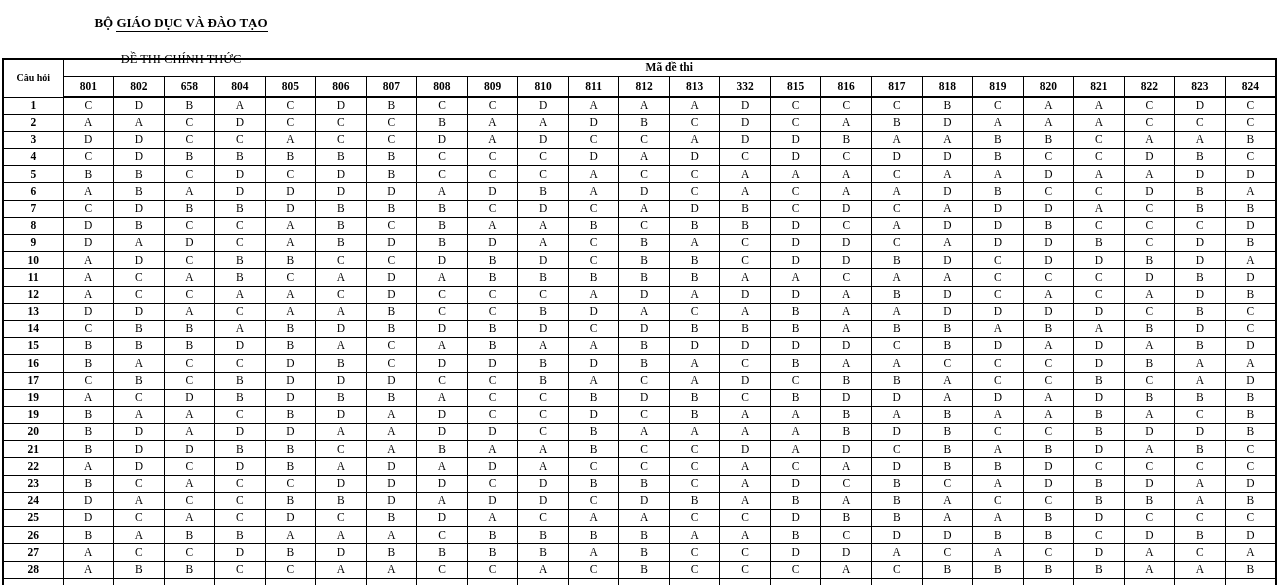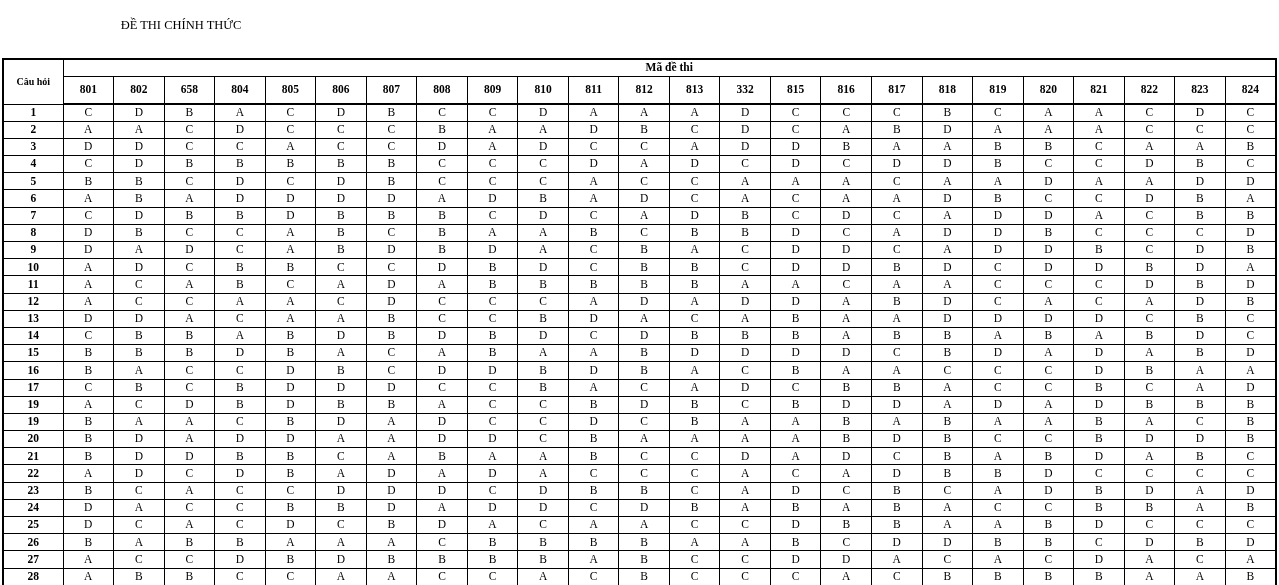--- a/index.html
+++ b/index.html
@@ -17,56 +17,57 @@
     position: absolute; left: 86px; top: 15px; width: 190px;
     text-align: center; line-height: 16px;
   }
   .hdr-right {
     position: absolute; left: 640px; top: 13px; width: 470px;
     text-align: center; line-height: 17px;
   }
   .hdr-title { font-weight: bold; font-size: 13px; white-space: nowrap; }
   .hdr-right .hdr-title { font-size: 13.5px; }
   .u { border-bottom: 1.5px solid #000; padding-bottom: 1px; }
-  .hdr-sub { font-size: 12.5px; margin-top: 2px; white-space: pre; }
+  .hdr-sub { font-size: 12.5px; margin-top: 20px; white-space: pre; }
   .hdr-right .hdr-sub { font-weight: bold; }
 
   
   .tbl-wrap { position: absolute; left: 2px; top: 58px; width: 1275px; }
   table {
     width: 100%;
     border-collapse: collapse;
     table-layout: fixed;
   }
   th, td {
     border: 1px solid #000;
     text-align: center;
     vertical-align: middle;
     font-size: 11.5px;
     padding: 0;
     overflow: hidden;
     line-height: 1;
   }
   table { border: 2px solid #000; }
   tr.group-row { height: 17px; }
-  tr.codes-row { height: 28px; }
+  tr.codes-row { height: 21px; }
   tr.codes-row th { border-bottom: 2px solid #000; }
   tbody tr { height: 17.2px; }
   th { font-weight: bold; }
   td { font-weight: normal; }
   .corner { font-size: 10px; }
   .qnum { font-weight: bold; font-size: 11.5px; }
   tr.sliver { height: 14px; }
 </style>
 </head>
 <body>
 
 <div class="page">
 
   <div class="hdr-left">
+    <div class="hdr-title"><span>BỘ </span><span class="u">GIÁO DỤC VÀ ĐÀO TẠO</span></div>
     <div class="hdr-sub">ĐỀ THI CHÍNH THỨC</div>
   </div>
 
 
   <div class="tbl-wrap">
     <table>
       <colgroup id="cols">
           <col style="width: 60px;">
           <col>
           <col>

